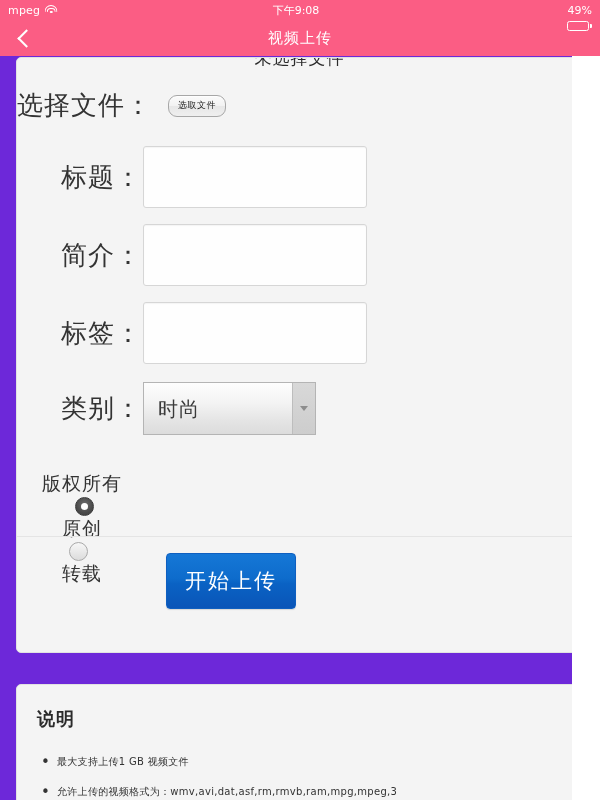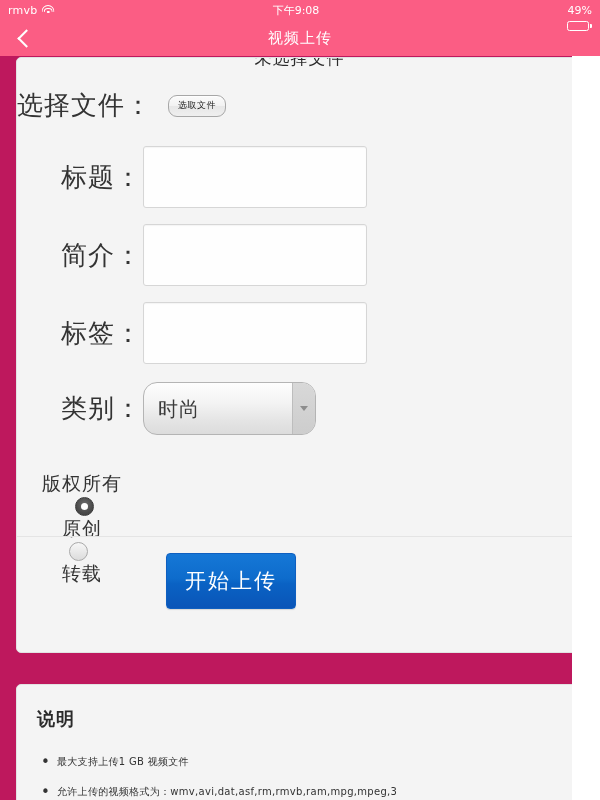--- a/index.html
+++ b/index.html
@@ -86,21 +86,21 @@
     margin-left: 4px;
   }
   .nav-title {
     position: absolute; left: 0; right: 0; text-align: center;
     color: #fff; font-size: 15px; letter-spacing: 1px;
     pointer-events: none;
   }
   
   .page {
     position: absolute; top: 56px; left: 0; width: 572px; height: 744px;
-    background: #be185d;
+    background: #6d28d9;
     overflow: hidden;
   }
   .card {
     background: #f4f4f4;
     border: 1px solid #e2e2e2;
     border-radius: 5px;
     box-sizing: border-box;
   }
   
   .form-card {
@@ -155,21 +155,21 @@
   .row-desc   { left: 0; top: 166px; }
   .row-tag    { left: 0; top: 244px; }
   
   .row-cat { left: 0; top: 324px; width: 567px; }
   .row-cat .label { width: 125px; }
   .sel-wrap {
     margin-left: 1px;
     position: relative;
     width: 173px; height: 53px;
     border: 1px solid #b4b4b4;
-    border-radius: 14px;
+    border-radius: 0;
     background: linear-gradient(to bottom, #fdfdfd 0%, #f3f3f3 40%, #e4e4e4 75%, #dcdcdc 100%);
     box-sizing: border-box;
     overflow: hidden;
     cursor: pointer;
   }
   .sel-value {
     position: absolute; left: 14px; top: 50%; transform: translateY(-50%);
     font-size: 20px; color: #3a3a3a; letter-spacing: 1px;
   }
   .sel-arrowbox {
@@ -258,21 +258,21 @@
     content: "•";
     position: absolute; left: -16px; top: 0;
     font-size: 15px; color: #333;
   }
 </style>
 </head>
 <body>
 
 <div class="statusbar">
   <div class="sb-left">
-    <span class="sb-carrier">rmvb</span>
+    <span class="sb-carrier">mpeg</span>
     <span class="wifi-icon">
       <span class="w1"></span>
         <span class="w2"></span>
         <span class="w3"></span>
     </span>
   </div>
   <div class="sb-center">下午9:08</div>
   <div class="sb-right">
     <span class="lock-icon"></span>
     <span>49%</span>

